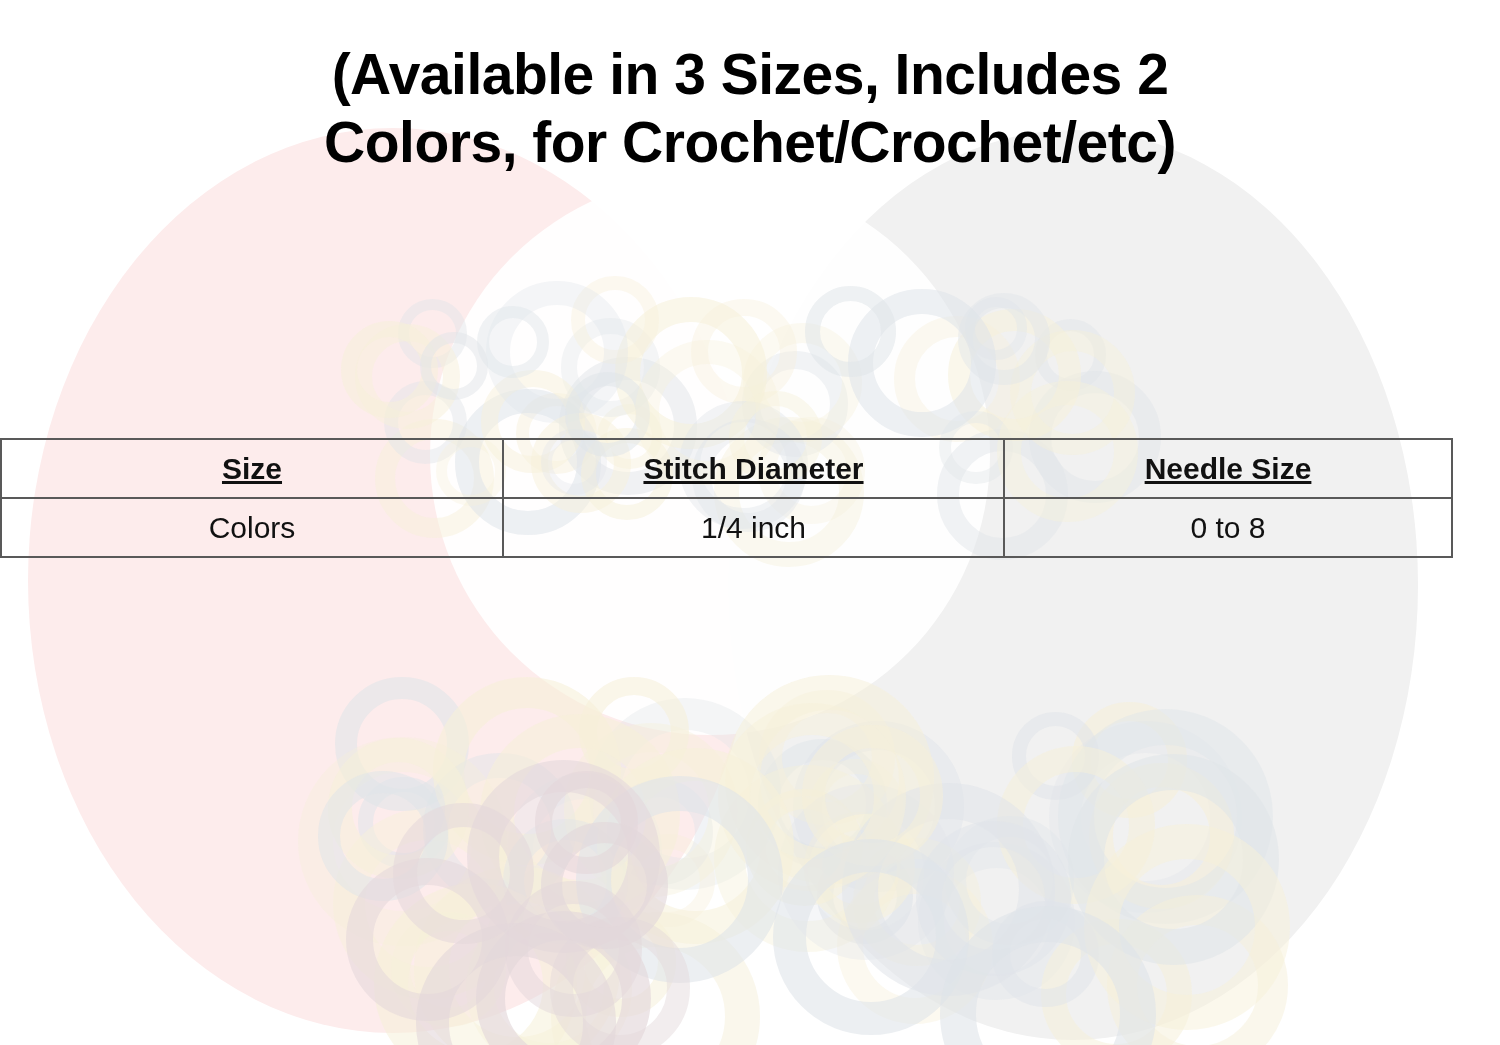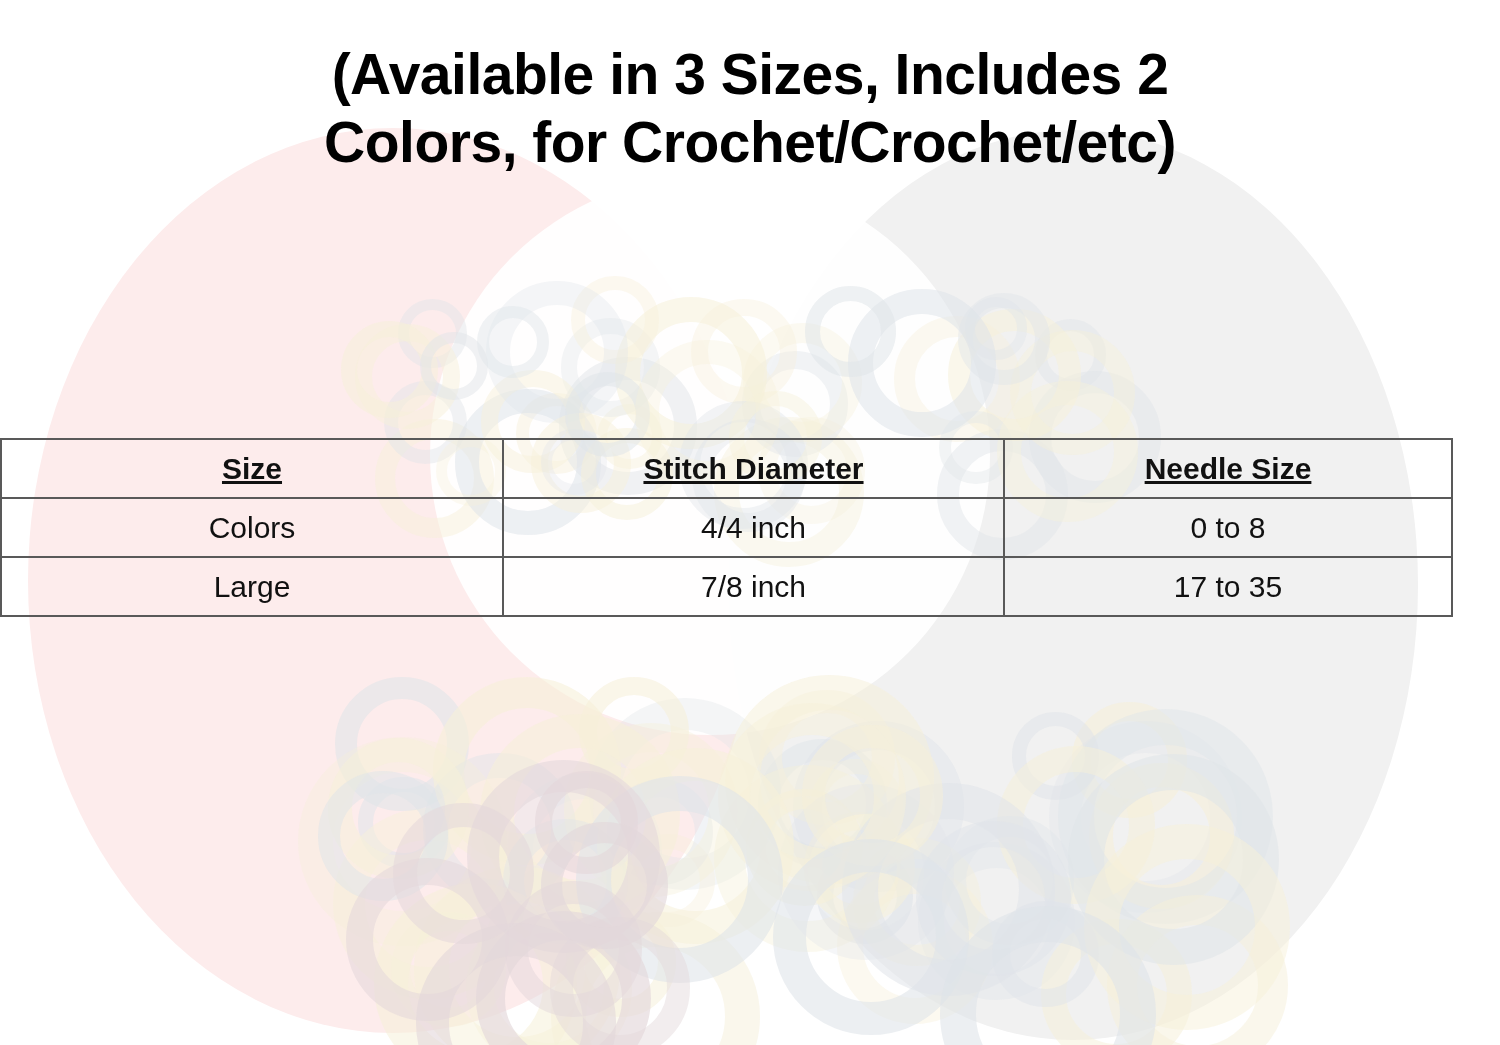--- a/index.html
+++ b/index.html
@@ -199,22 +199,17 @@
   <thead>
     <tr>
       <th class="col-size">Size</th>
       <th class="col-dia">Stitch Diameter</th>
       <th class="col-needle">Needle Size</th>
     </tr>
   </thead>
   <tbody>
     <tr>
       <td>Colors</td>
-      <td>4/4 inch</td>
+      <td>1/4 inch</td>
       <td>0 to 8</td>
-    </tr>
-    <tr>
-      <td>Large</td>
-      <td>7/8 inch</td>
-      <td>17 to 35</td>
     </tr>
   </tbody>
 </table>
 
 </body></html>

